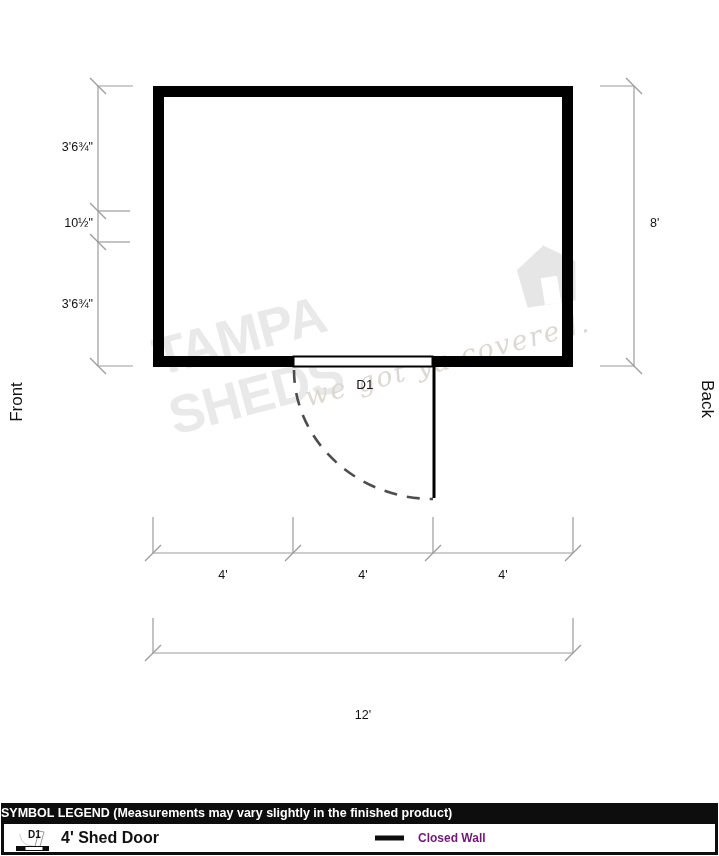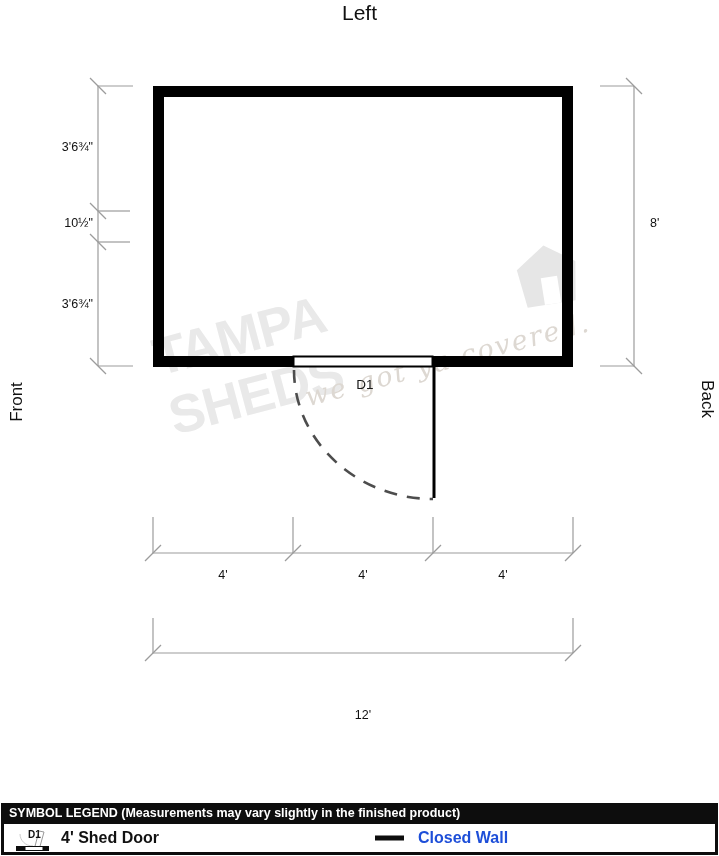--- a/index.html
+++ b/index.html
@@ -19,37 +19,36 @@
     transform:rotate(-15deg);z-index:1;pointer-events:none;
   }
   #wm-brand-row{display:flex;align-items:center;}
   #wm-brand{font-size:53px;font-weight:bold;letter-spacing:-1px;color:#e9e9e9;}
   #wm-logo{margin-left:8px;margin-top:-16px;}
   #wm-tagline{font-family:"DejaVu Serif", serif;font-style:italic;font-size:27px;
     letter-spacing:2px;color:#ddd8d2;margin:-30px 0 0 136px;}
   
   #legend{position:absolute;left:1px;top:803px;width:717px;z-index:4;}
   #legend-header{background:#0d0d0d;color:#fff;height:21px;line-height:21px;
-    font-size:12.5px;font-weight:bold;padding-left:8px;box-sizing:border-box;}
+    font-size:12.5px;font-weight:bold;padding-left:0;box-sizing:border-box;}
   #legend-row{position:relative;height:31px;background:#fff;border:3px solid #0d0d0d;
     border-top:none;box-sizing:border-box;}
   #legend-door-icon{position:absolute;left:9px;top:0px;}
   #legend-door-label{position:absolute;left:57px;top:50%;transform:translateY(-50%);
     font-size:16px;font-weight:bold;color:#111;}
   #closed-wall-swatch{position:absolute;left:371px;top:50%;transform:translateY(-50%);
     width:29px;height:5px;background:#0d0d0d;}
   #legend-wall-label{position:absolute;left:414px;top:50%;transform:translateY(-50%);
-    font-size:16px;font-weight:bold;color:#1d4ed8;}
+    font-size:12px;font-weight:bold;color:#701a75;}
 </style>
 </head>
 <body>
 
 <div id="canvas">
 
-  <div class="lbl title" style="top:1px;">Left</div>
   <div class="lbl side-label" style="left:-21px;top:392px;transform:rotate(-90deg);">Front</div>
   <div class="lbl side-label" style="left:669px;top:389px;transform:rotate(90deg);">Back</div>
 
   <div id="watermark">
     <div id="wm-brand-row">
       <span id="wm-brand">TAMPA SHEDS</span>
       <svg id="wm-logo" width="80" height="74" viewBox="0 0 80 74">
         <g transform="rotate(6 40 37)">
           <path d="M10 26 L41 5 L71 26 L65 66 L15 66 Z" fill="#e6e6e6"></path>
           <rect x="33" y="38" width="17" height="28" fill="#ffffff"></rect>

